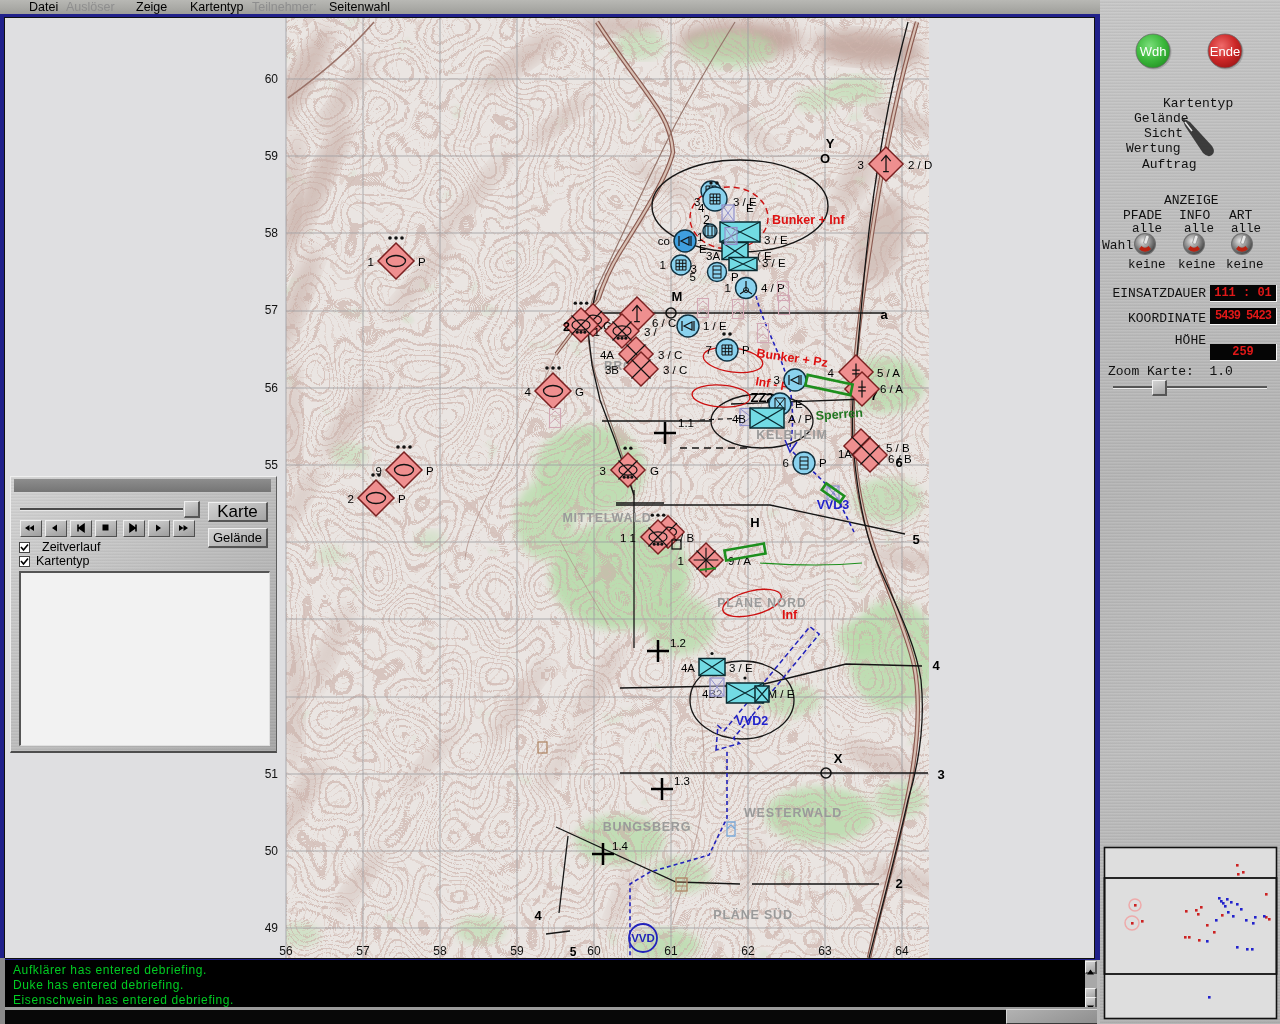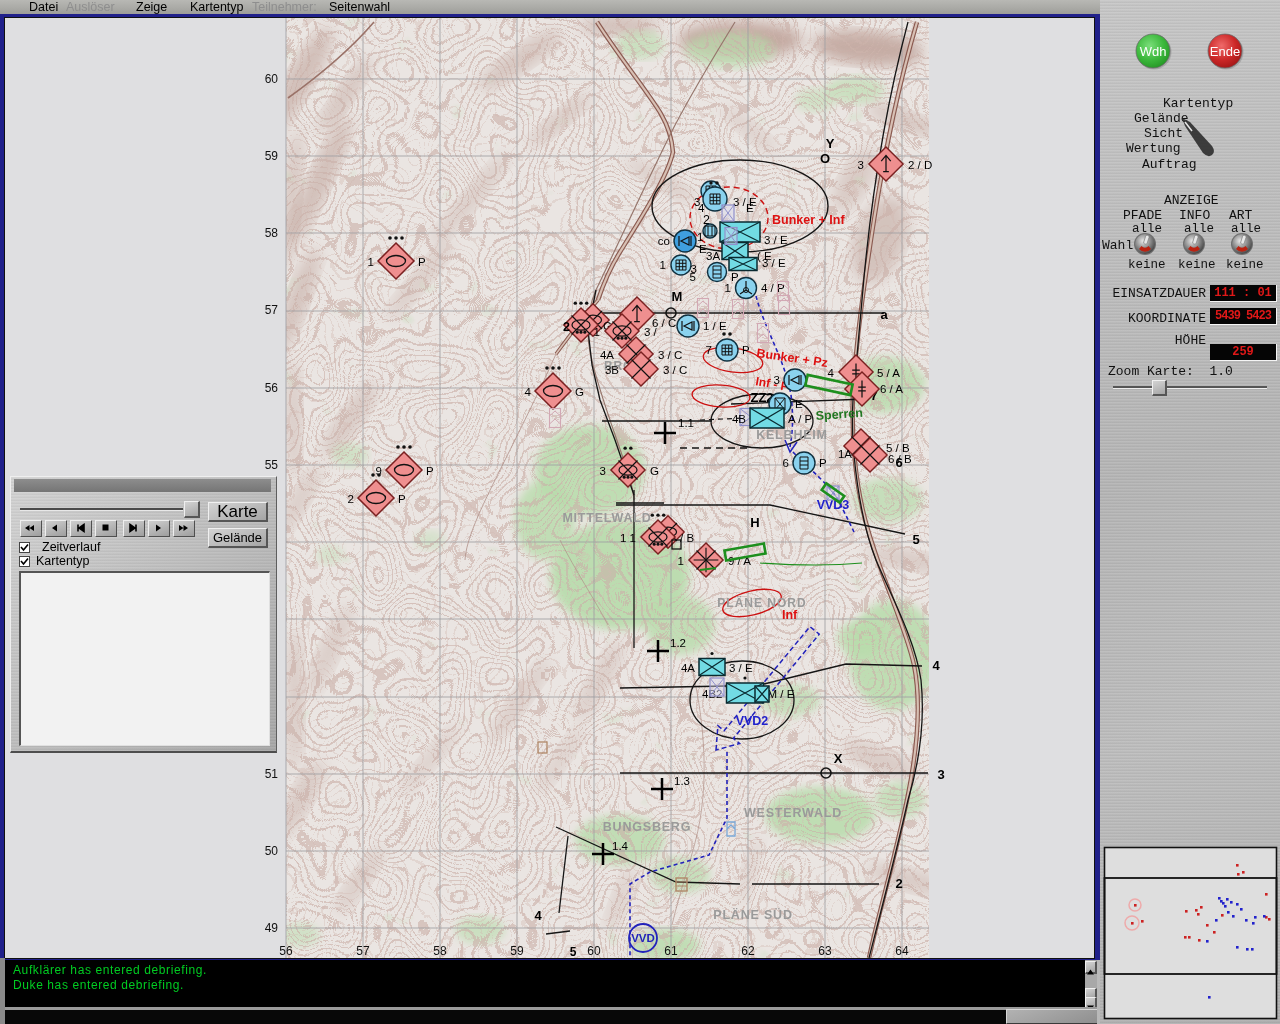--- a/index.html
+++ b/index.html
@@ -685,20 +685,21 @@
       </svg><span style="margin-left:12px;vertical-align:1px">Zeitverlauf</span></div>
     <div class="abs" style="left:8px;top:77px"><svg width="11" height="11" style="vertical-align:-1px" xmlns="http://www.w3.org/2000/svg">
         <rect x="0.5" y="0.5" width="10" height="10" fill="#fff" stroke="#444"></rect>
         <path d="M2,5 L4.5,8 L9,2.5" stroke="#000" stroke-width="1.6" fill="none"></path>
       </svg><span style="margin-left:6px;vertical-align:1px">Kartentyp</span></div>
     <div class="abs" style="left:8px;top:94px;width:248px;height:172px;background:#f2f2f2;border-top:2px solid #555;border-left:2px solid #555;border-right:1px solid #e0e0e0;border-bottom:1px solid #e0e0e0"></div>
   </div>
 <div id="console">
 <div style="padding-top:3px">Aufklärer has entered debriefing.</div>
 <div>Duke has entered debriefing.</div>
+<div>Eisenschwein has entered debriefing.</div>
 </div>
 <div class="abs" style="left:1085px;top:960px;width:12px;height:47px;background:#a8a8a8">
 <div class="btn3d" style="left:0;top:1px;width:9px;height:10px"><svg width="9" height="8" xmlns="http://www.w3.org/2000/svg">
         <path d="M4.5,1.5 L8,6.5 L1,6.5 Z" fill="#000"></path>
       </svg></div>
 <div class="btn3d" style="left:0;top:28px;width:9px;height:8px"></div>
 <div class="btn3d" style="left:0;top:37px;width:9px;height:10px"><svg width="9" height="8" style="margin-top:1px" xmlns="http://www.w3.org/2000/svg">
         <path d="M4.5,6.5 L8,1.5 L1,1.5 Z" fill="#000"></path>
       </svg></div>
 </div>

